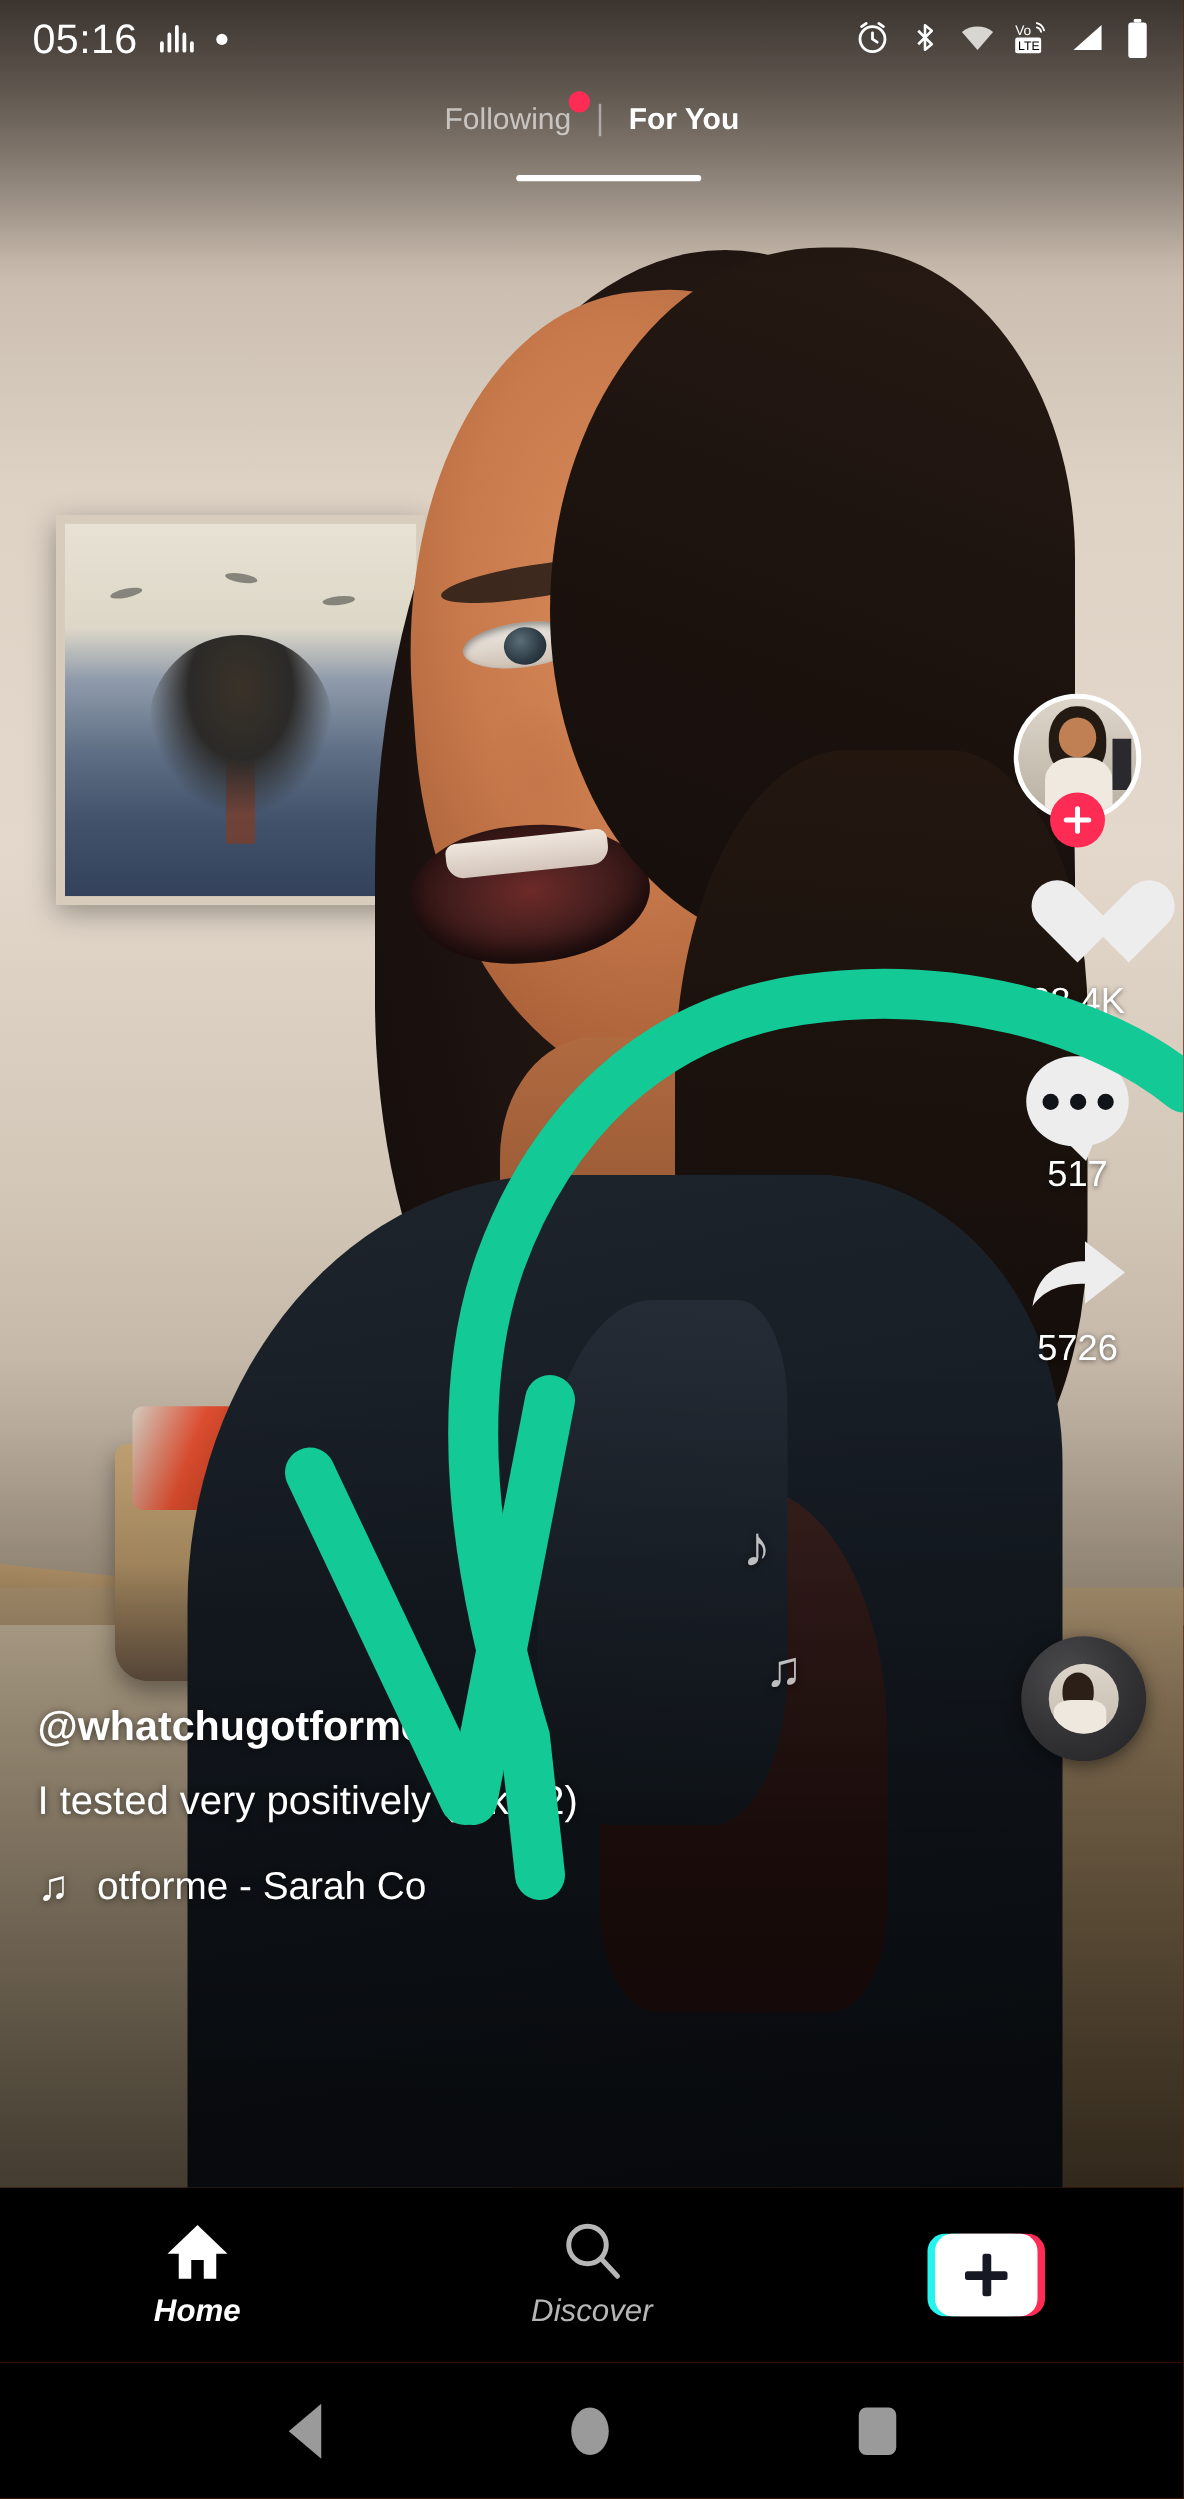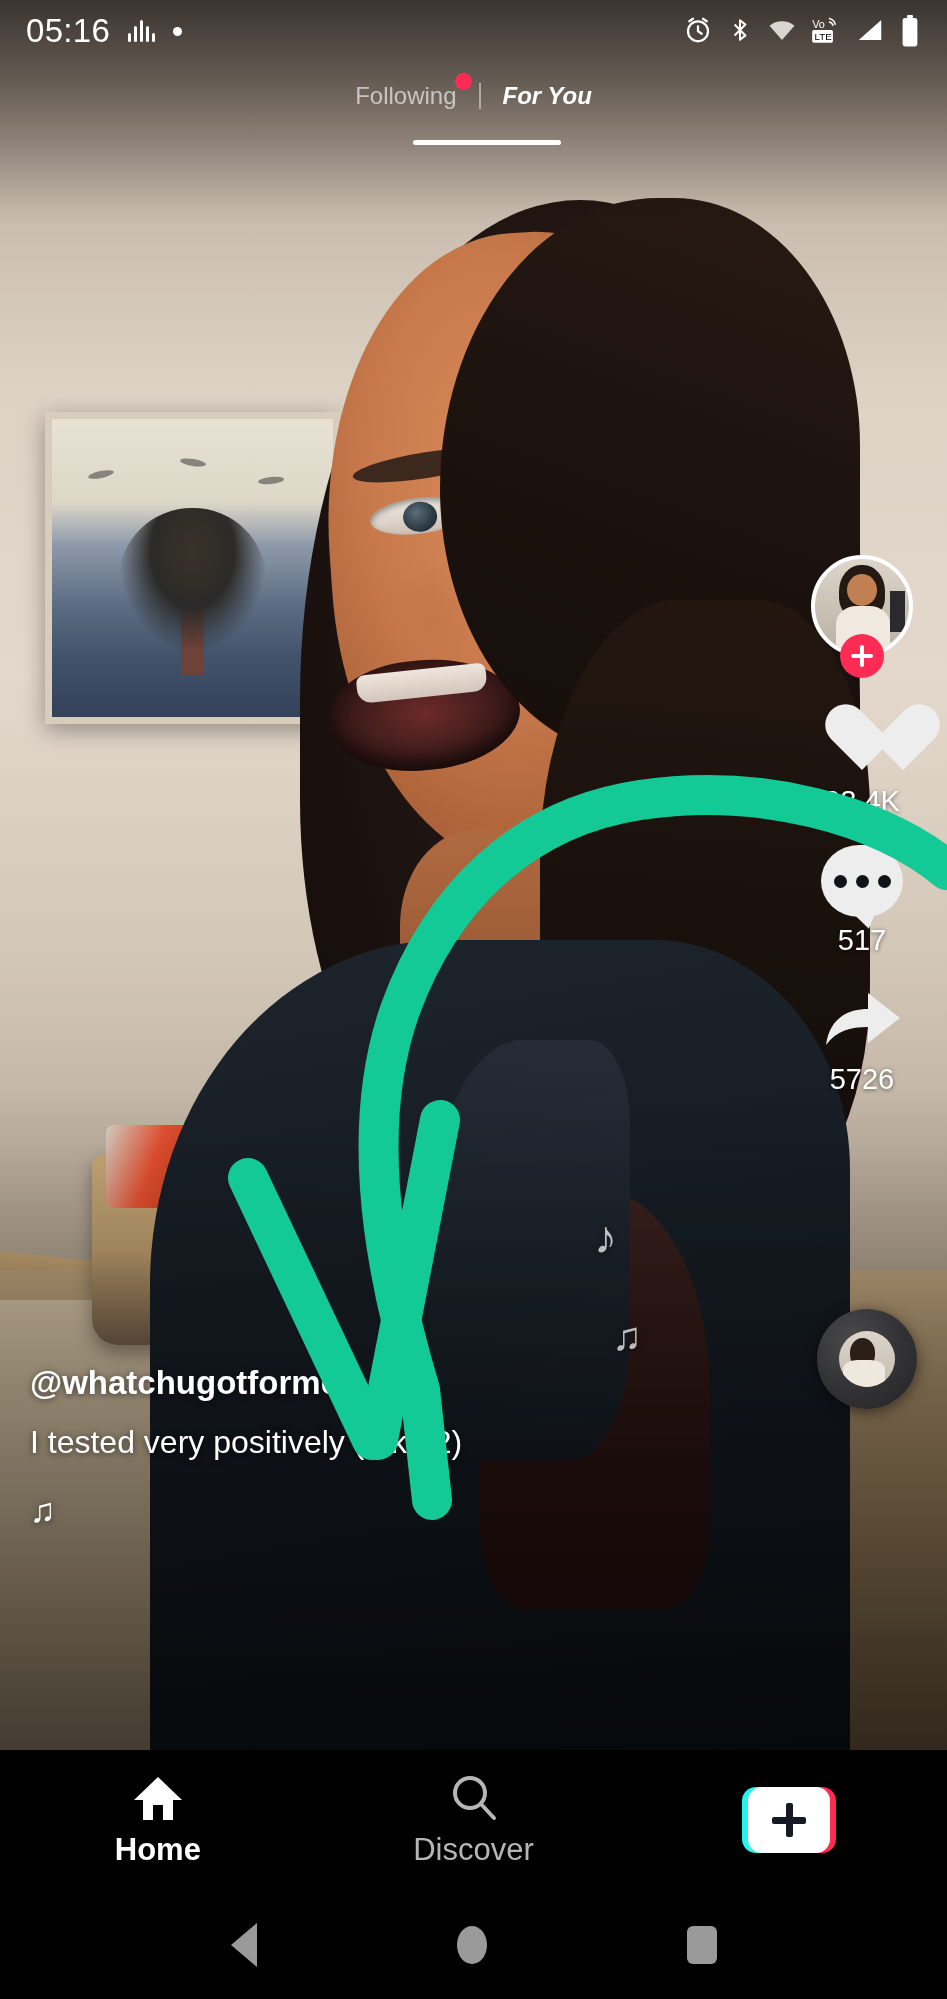--- a/index.html
+++ b/index.html
@@ -168,21 +168,21 @@
   .assistant i{ display:block; width:3px; background:#fff; border-radius:2px; }
   .dotmini{ width:9px; height:9px; border-radius:50%; background:#fff; }
 
   
   #tabs{
     position:absolute; left:0; top:82px; width:100%;
     display:flex; align-items:center; justify-content:center; gap:22px;
     z-index:40;
   }
   .tab{ position:relative; font-size:24px; color:rgba(255,255,255,.62); font-weight:500; }
-  .tab.active{ color:#fff; font-weight:700;font-style:italic; }
+  .tab.active{ color:#fff; font-weight:700; }
   .tab .dot{
     position:absolute; right:-15px; top:-9px; width:17px; height:17px;
     border-radius:50%; background:#fe2c55;
   }
   .tabsep{ width:2px; height:26px; background:rgba(255,255,255,.45); }
   #tabunderline{
     position:absolute; left:413px; top:140px; width:148px; height:5px;
     background:#fff; border-radius:3px; z-index:40;
   }
 
@@ -300,21 +300,21 @@
 
   
   #bottomnav{
     position:absolute; left:0; bottom:109px; width:100%; height:140px;
     background:#000; display:flex; align-items:center; z-index:50;
   }
   .nav-item{
     flex:1; display:flex; flex-direction:column; align-items:center;
     justify-content:center; gap:9px; position:relative;
   }
-  .nav-item .lbl{ font-size:31px; color:#b6b6b6; }
+  .nav-item .lbl{ font-size:25px; color:#b6b6b6;font-style:italic; }
   .nav-item.active .lbl{ color:#fff; font-weight:700; }
   .nav-ico{ width:56px; height:50px; display:flex; align-items:center; justify-content:center; }
   .inbox-badge{
     position:absolute; right:30%; top:8px; width:19px; height:19px;
     border-radius:50%; background:#fe2c55;
   }
   .create-btn{
     position:relative; width:94px; height:66px;
   }
   .create-btn .cy{
@@ -484,20 +484,21 @@
       </div>
       <div class="cnt">5726</div>
     </div>
   </div>
 
   <div id="caption">
     <div class="handle">@whatchugotforme</div>
     <div class="desc">I tested very positively (take 2)</div>
     <div class="music">
       <span class="note-ico">♫</span>
+      <span>otforme - Sarah Co</span>
     </div>
   </div>
 
   <div class="fnote fn1">♪</div>
   <div class="fnote fn2">♫</div>
 
   <div id="disc">
     <div class="inner">
         <div class="ph"></div>
         <div class="pb"></div>

